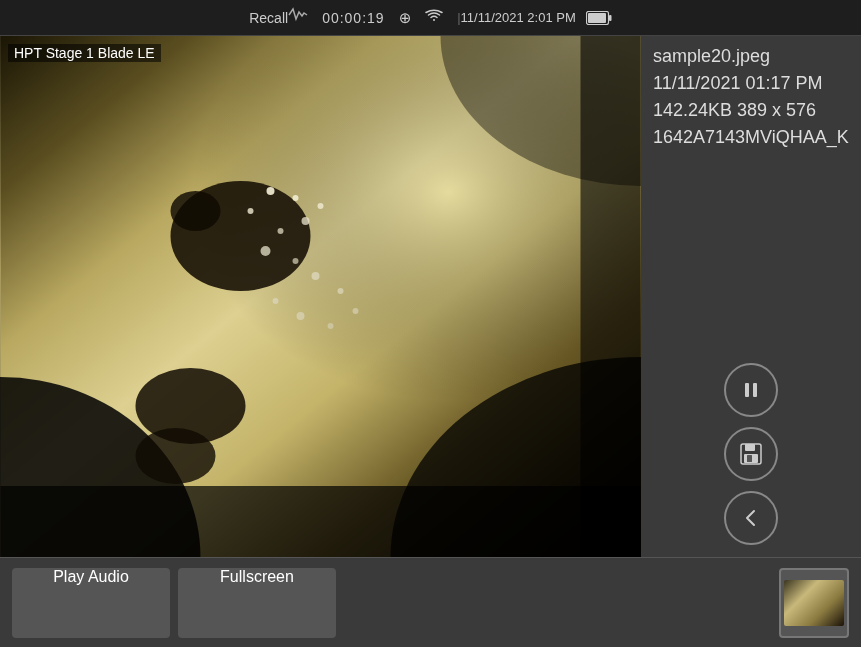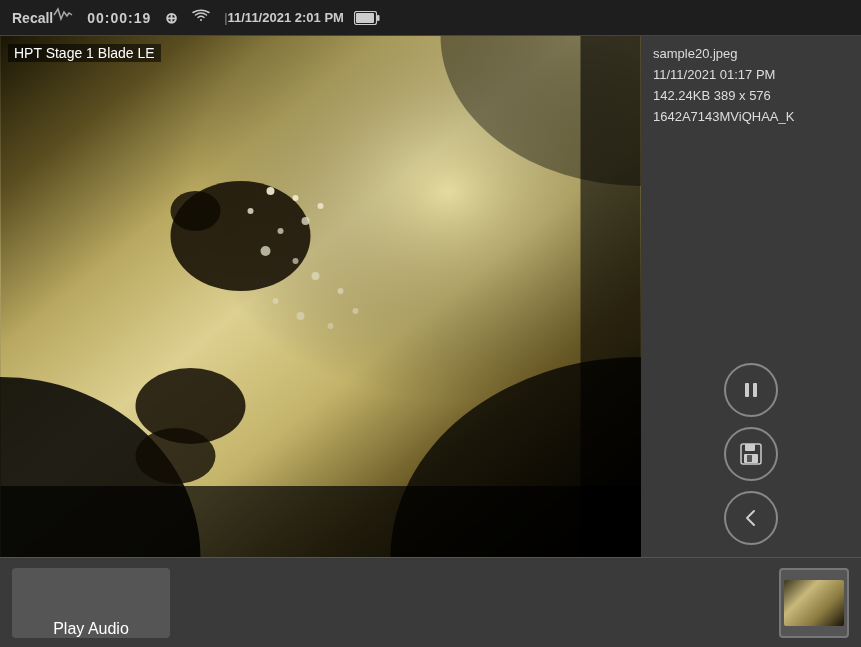--- a/index.html
+++ b/index.html
@@ -12,24 +12,23 @@
       color: #fff;
     }
 
     
     #top-bar {
       width: 100%;
       height: 36px;
       background: #1e1e1e;
       display: flex;
       align-items: center;
-      justify-content: flex-start;
+      justify-content: center;
       padding: 0 12px;
       border-bottom: 1px solid #444;
-      font-weight: bold;
     }
     #top-bar-center {
       display: flex;
       align-items: center;
       gap: 14px;
       font-size: 13px;
       color: #ccc;
     }
     #top-bar-right {
       display: flex;
@@ -121,21 +120,21 @@
       font-weight: 600;
       color: #fff;
     }
     #file-info-body {
       padding: 10px 12px;
       display: flex;
       flex-direction: column;
       gap: 6px;
     }
     .file-info-line {
-      font-size: 13px;
+      font-size: 18px;
       color: #ddd;
     }
 
     
     #control-buttons {
       display: flex;
       flex-direction: column;
       align-items: center;
       gap: 10px;
       margin-top: auto;
@@ -173,21 +172,21 @@
       height: 70px;
       min-width: 158px;
       background: #555;
       border: none;
       border-radius: 4px;
       color: #fff;
       font-size: 16px;
       font-weight: 500;
       cursor: pointer;
       display: flex;
-      align-items: flex-end;
+      align-items: flex-start;
       justify-content: center;
       gap: 8px;
       transition: background 0.15s;
       padding: 0 18px;
     }
 
     #thumbnail-btn {
       width: 70px;
       min-width: 70px;
       height: 70px;
@@ -347,16 +346,19 @@
         </svg>
       </button>
     </div>
   </div>
 </div>
 
 <div id="bottom-bar">
   <button class="bottom-btn">
     <span>Play Audio</span>
   </button>
+  <button class="bottom-btn">
+    <span>Fullscreen</span>
+  </button>
   <div id="thumbnail-btn">
     <div id="thumbnail-inner"></div>
   </div>
 </div>
 
 </body></html>

